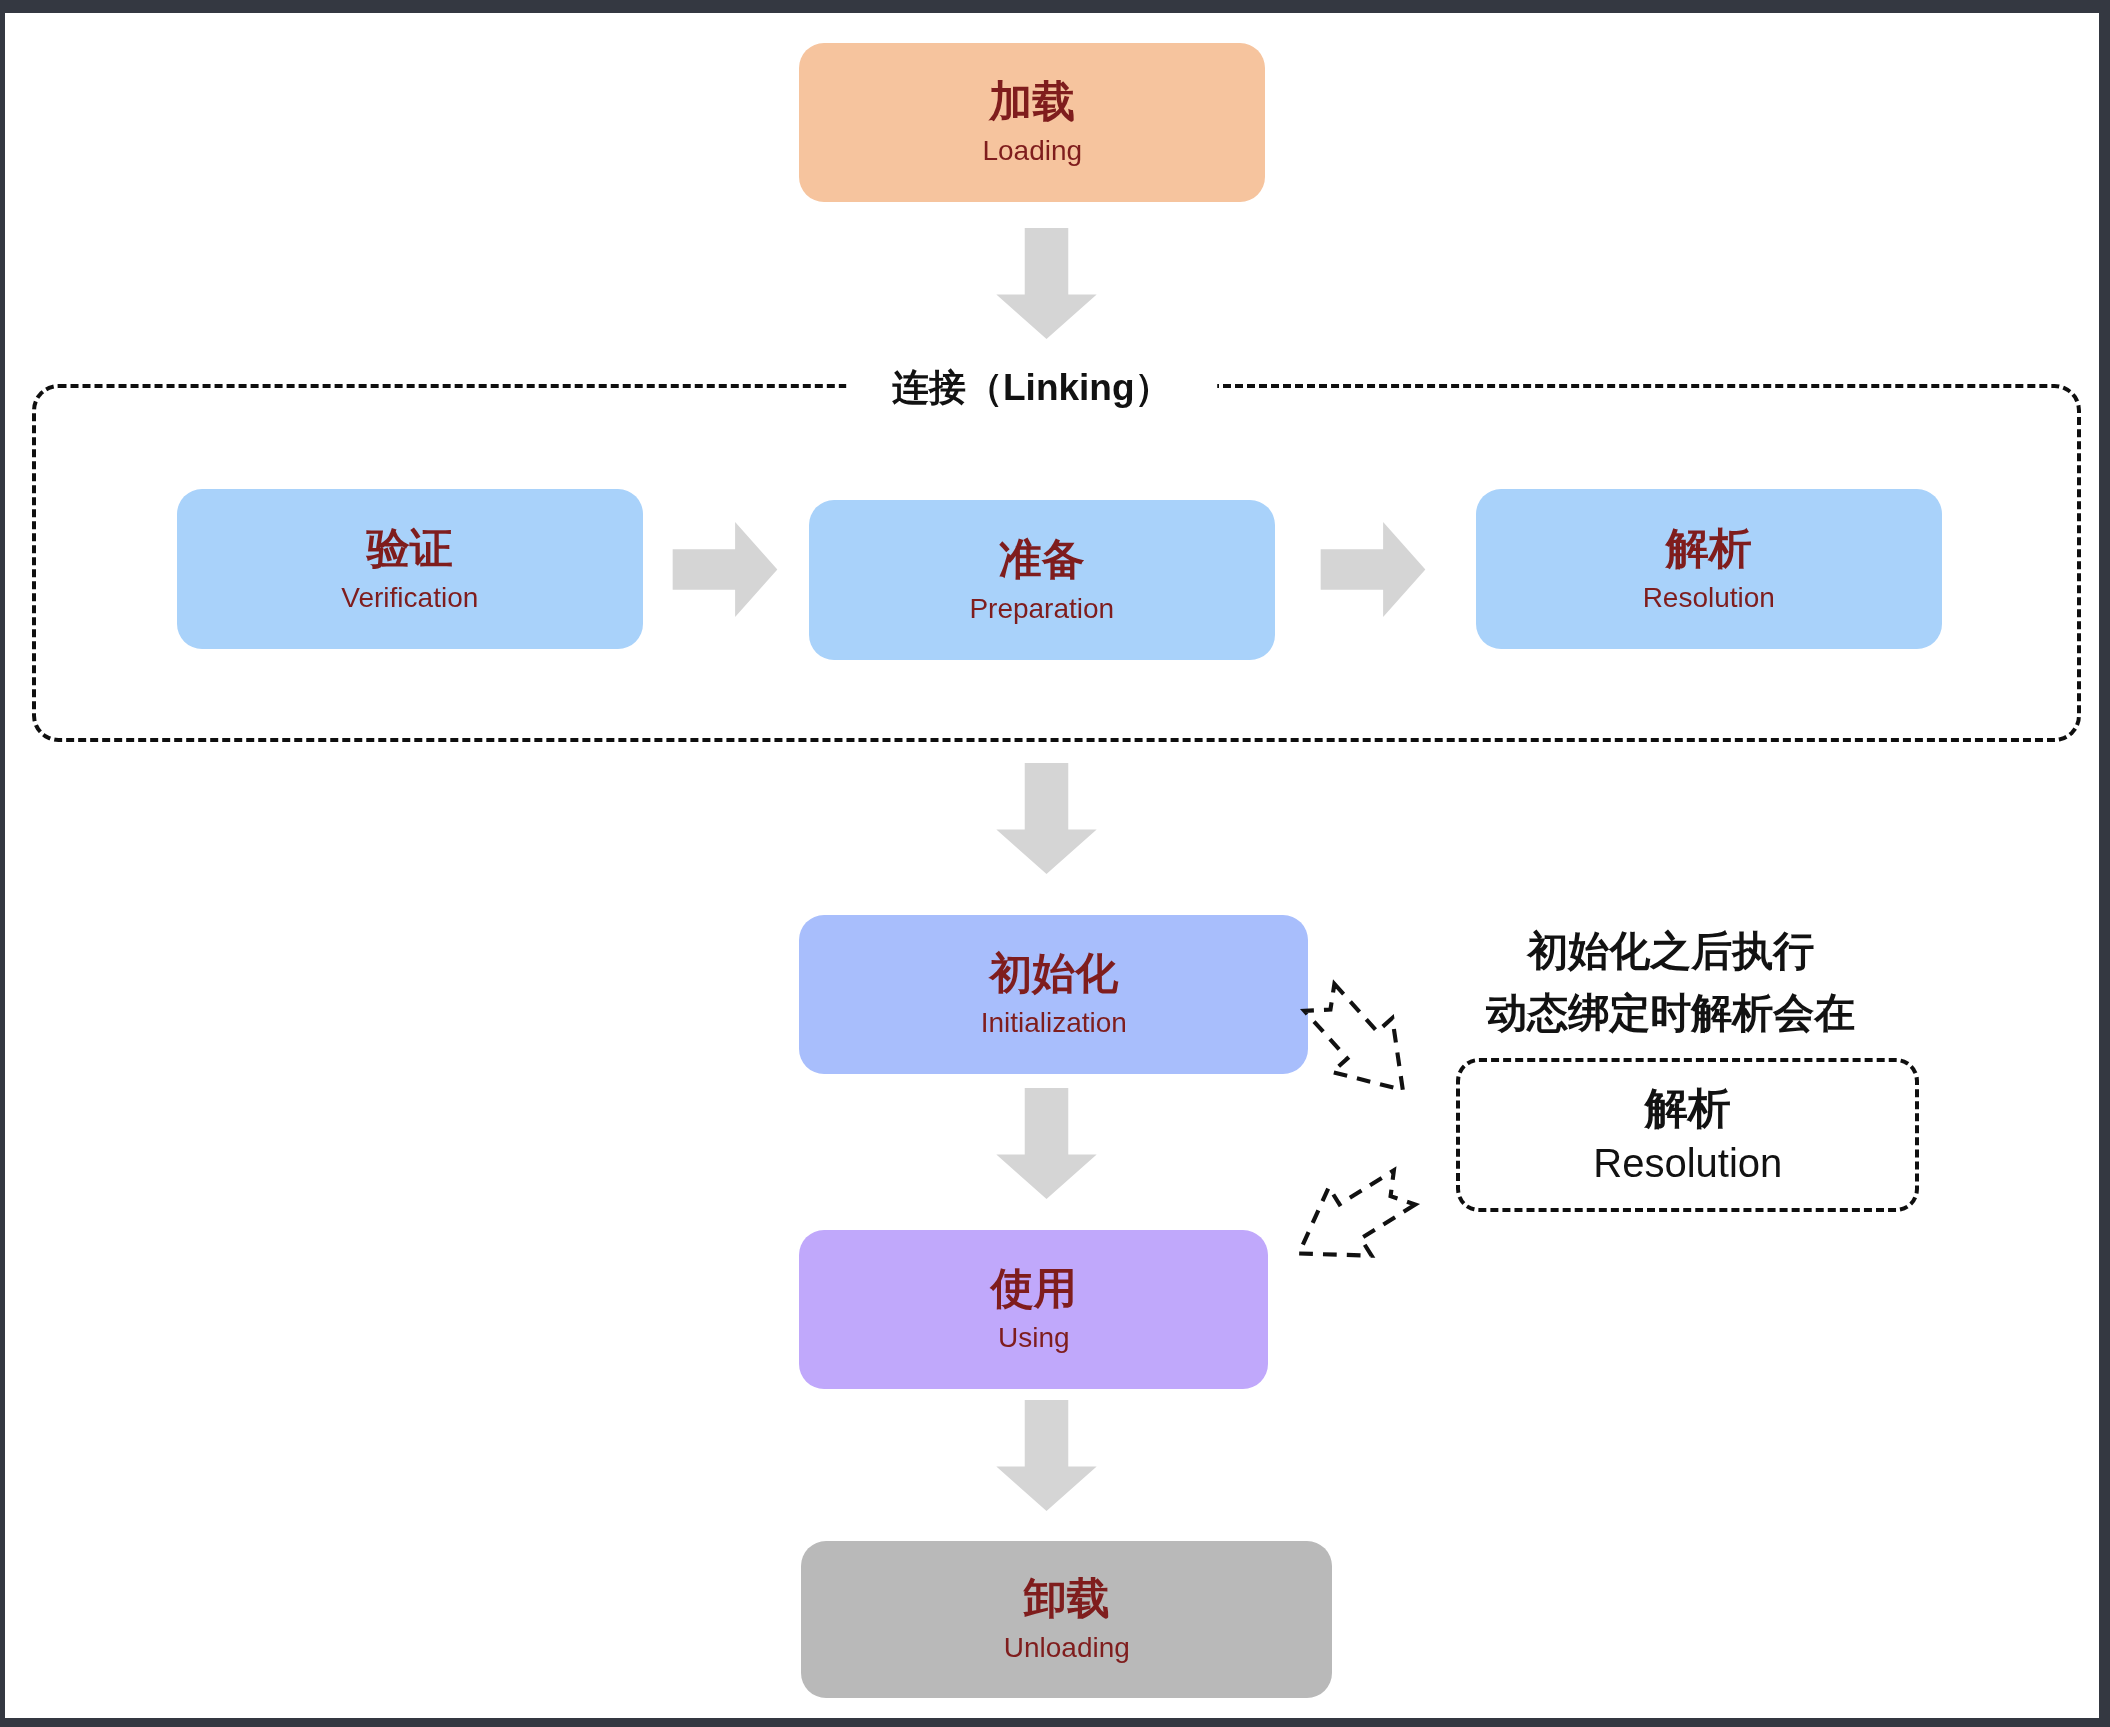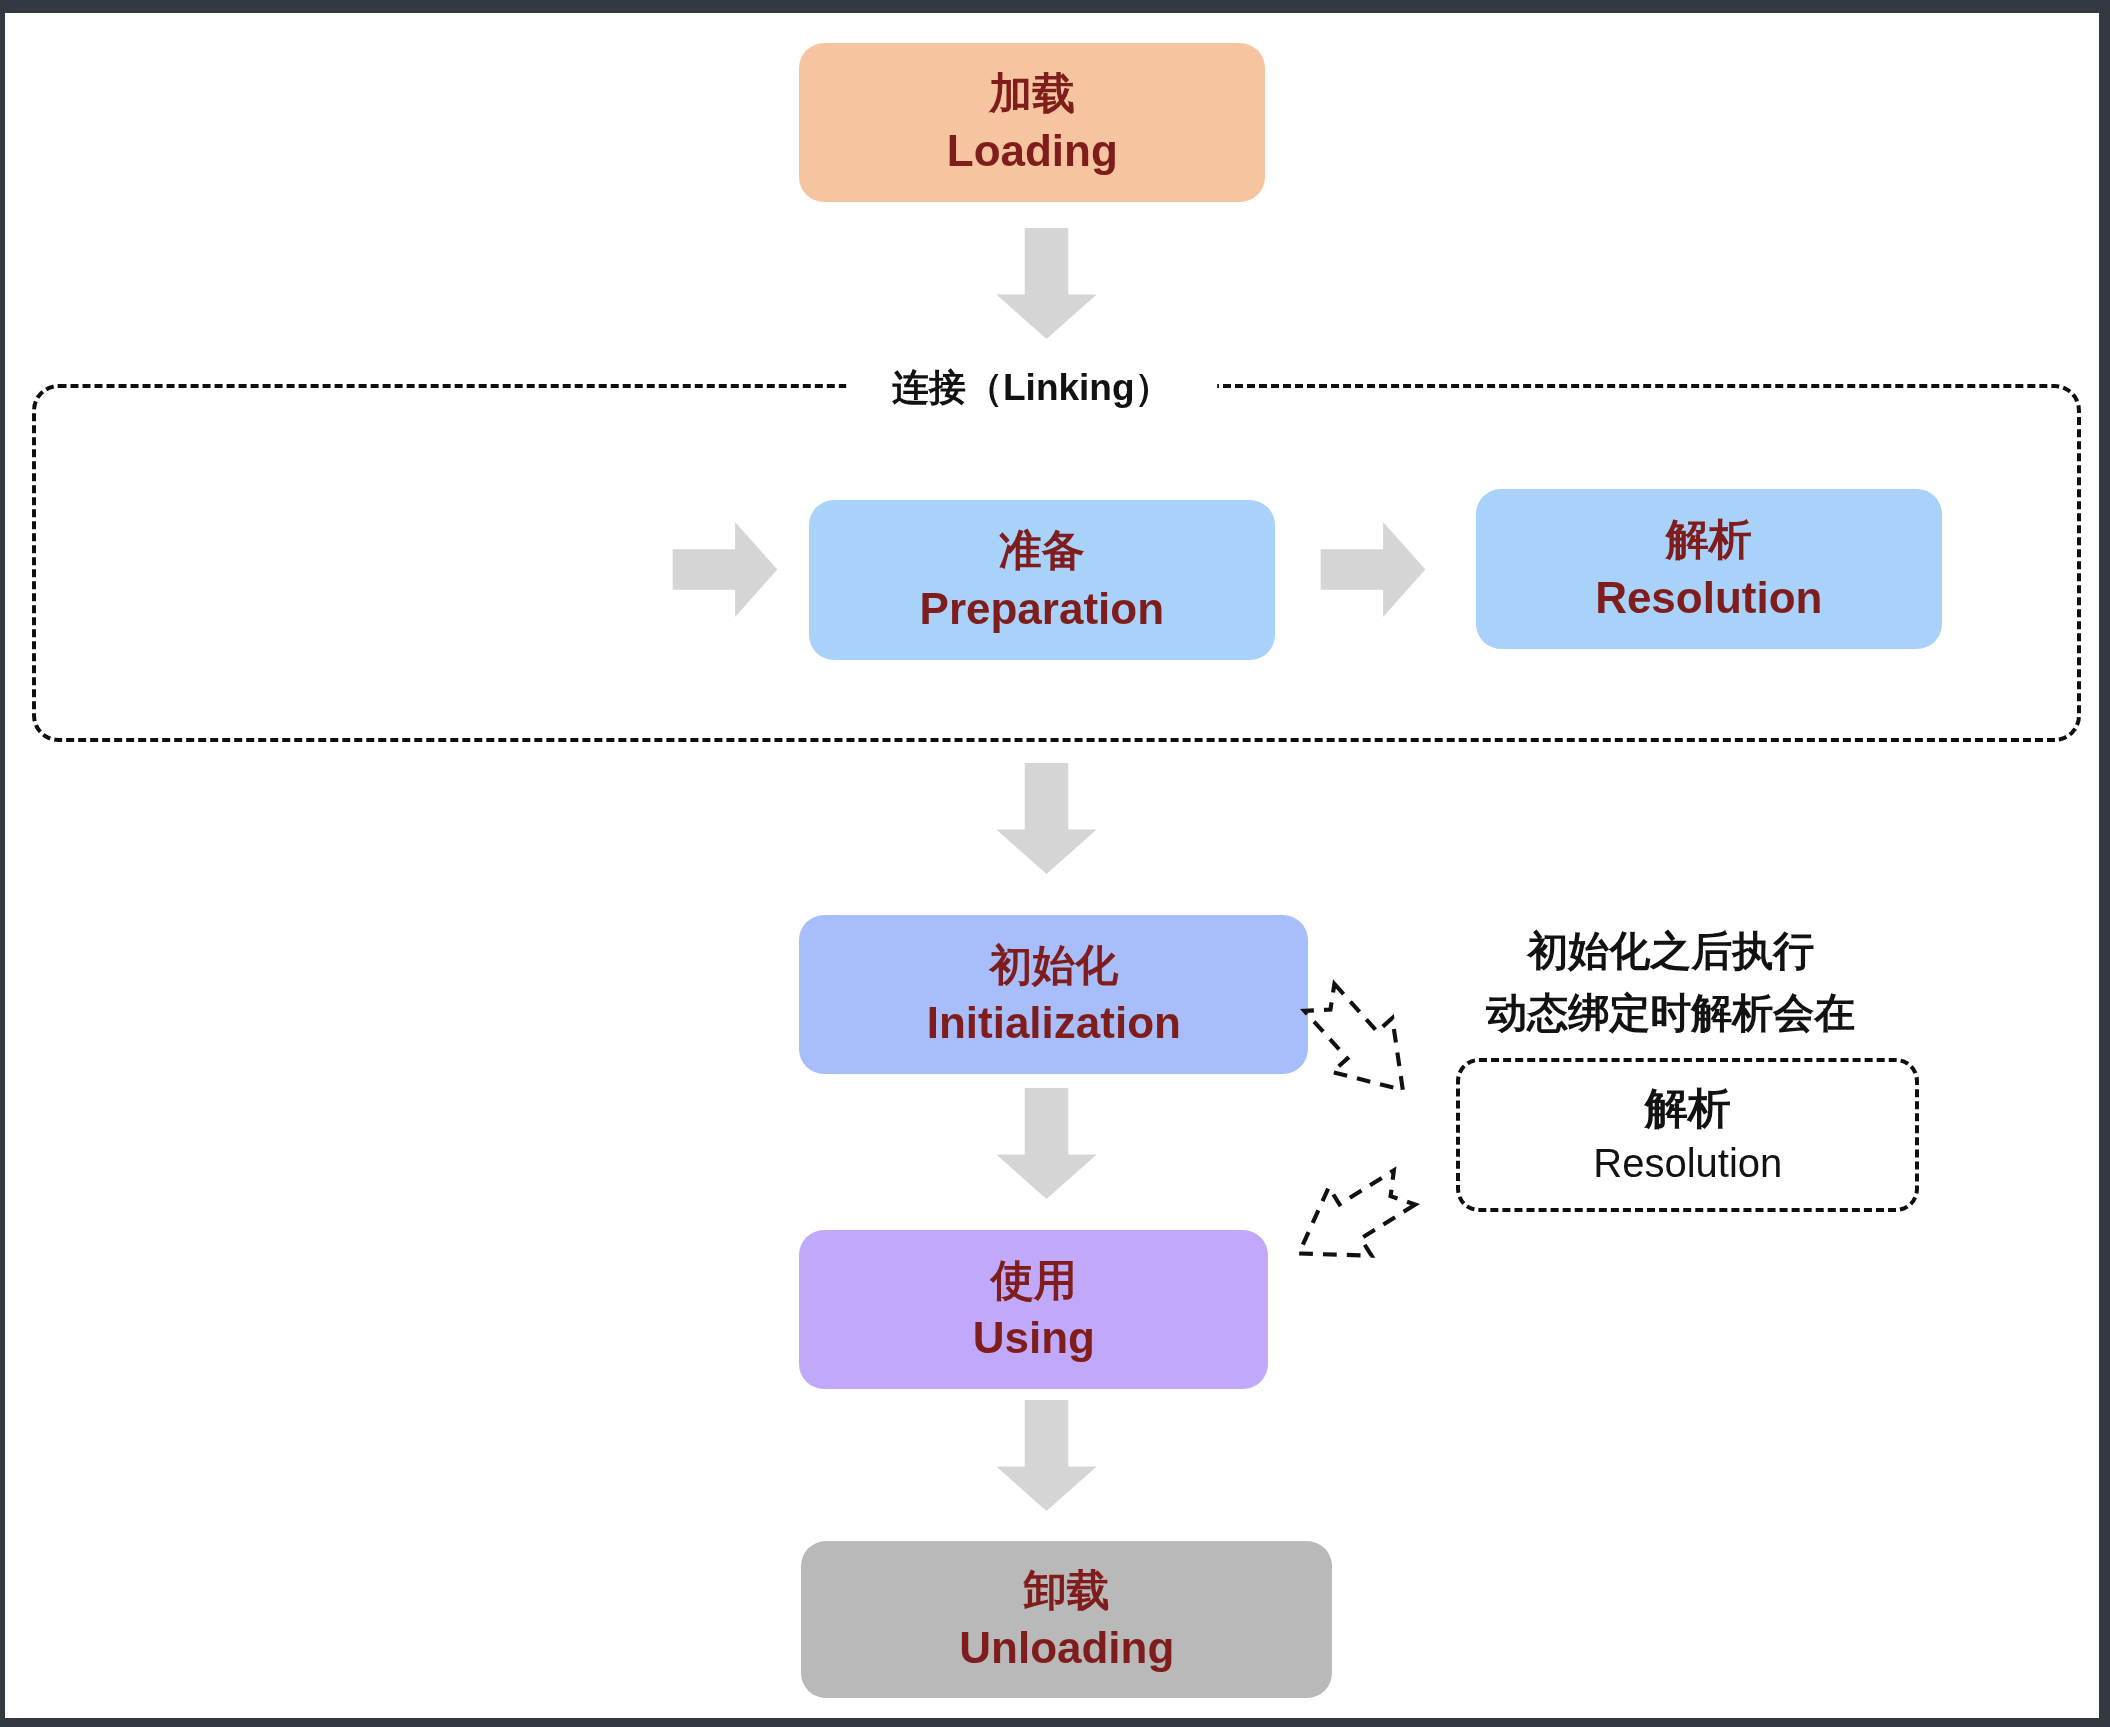--- a/index.html
+++ b/index.html
@@ -19,21 +19,21 @@
   .node{
     position:absolute;
     border-radius:25px;
     display:flex;flex-direction:column;
     align-items:center;justify-content:center;
     gap:10.6px;
     color:#7f1d1d;
     text-align:center;
   }
   .node .zh{font-size:43px;font-weight:600;line-height:1.1;}
-  .node .en{font-size:44px;font-weight:700;line-height:1.1;}
+  .node .en{font-size:28px;font-weight:400;line-height:1.1;}
 
   .node-loading       {left:794px; top:30px;   width:466px;height:159px;}
   .node-verification  {left:141px; top:101px;  width:466px;height:160px;}
   .node-preparation   {left:773px; top:112px;  width:466px;height:160px;}
   .node-resolution    {left:1440px;top:101px;  width:466px;height:160px;}
   .node-initialization{left:794px; top:902px; width:509px;height:159px;}
   .node-using         {left:794px; top:1217px; width:469px;height:159px;text-align:right;}
   .node-unloading     {left:796px; top:1528px; width:531px;height:157px;}
 
   
@@ -107,20 +107,24 @@
 
   <div class="flow-arrow arrow-d1">
     <svg width="101" height="111" viewBox="0 0 113 125">
       <polygon points="32,0 81,0 81,75 113,75 56.5,125 0,75 32,75" fill="#d5d5d5"></polygon>
     </svg>
   </div>
 
   <div class="linking-group">
     <div class="linking-label">连接（Linking）</div>
 
+    <div class="node node-verification" style="background-color: rgb(169, 210, 250);">
+      <span class="zh">验证</span>
+      <span class="en">Verification</span>
+    </div>
 
     <div class="flow-arrow arrow-r1">
       <svg width="106" height="95" viewBox="0 0 119 108">
         <polygon points="0,31 71,31 71,0 119,54 71,108 71,77 0,77" fill="#d5d5d5"></polygon>
       </svg>
     </div>
 
     <div class="node node-preparation" style="background-color: rgb(169, 210, 250);">
       <span class="zh">准备</span>
       <span class="en">Preparation</span>

